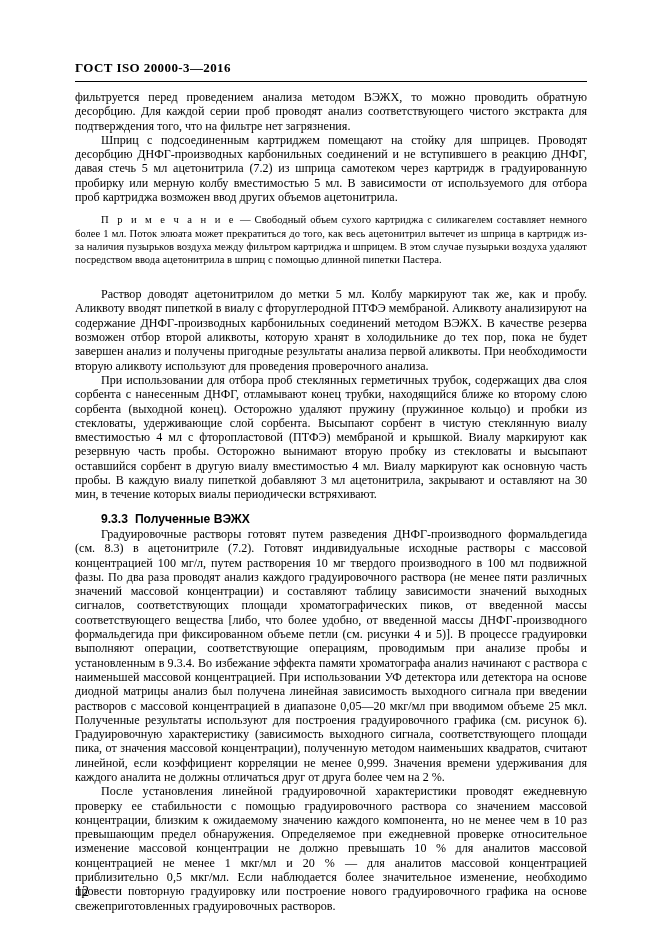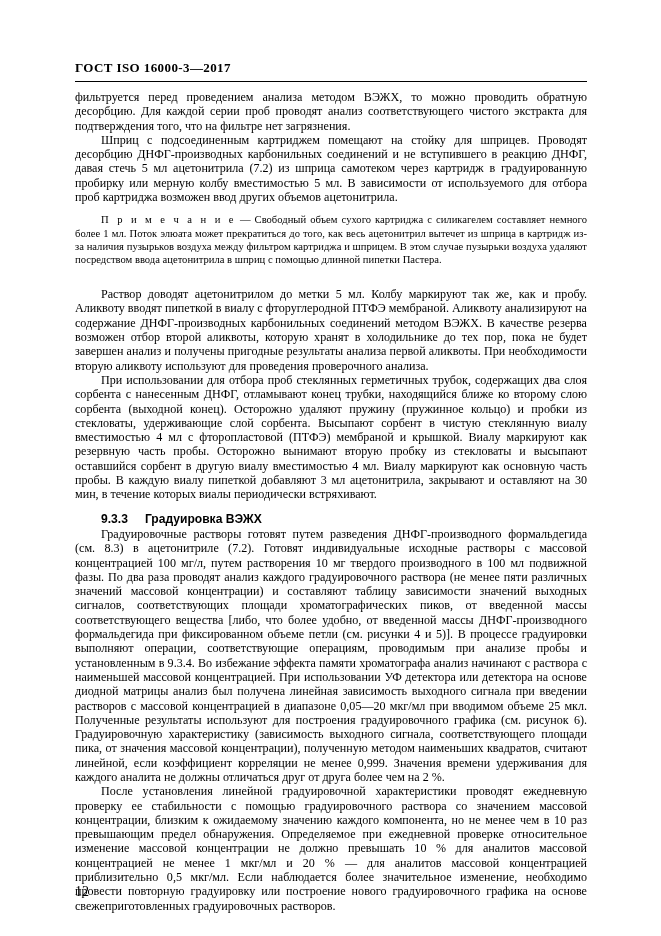--- a/index.html
+++ b/index.html
@@ -68,49 +68,49 @@
   }
   h3.clause {
     font-size: 12.1px;
     line-height: 14.3px;
     font-weight: bold;
     margin: 10px 0 1px 0;
     text-indent: 26px;
     font-family: "Liberation Sans", sans-serif;
   }
   h3.clause .num {
-    margin-right: 17px;
+    margin-right: 7px;
   }
   .pagenum {
     position: absolute;
     left: 75px;
     top: 884px;
     font-size: 14px;
     font-family: "Liberation Serif", serif;
   }
 </style>
 </head>
 <body>
 
 <div class="page">
 
-  <div class="header">ГОСТ ISO 16000-3—2017</div>
+  <div class="header">ГОСТ ISO 20000-3—2016</div>
   <div class="header-rule"></div>
 
   <div class="content">
 
     <p>фильтруется перед проведением анализа методом ВЭЖХ, то можно проводить обратную десорбцию. Для каждой серии проб проводят анализ соответствующего чистого экстракта для подтверждения того, что на фильтре нет загрязнения.</p>
     <p class="indent">Шприц с подсоединенным картриджем помещают на стойку для шприцев. Проводят десорбцию ДНФГ-производных карбонильных соединений и не вступившего в реакцию ДНФГ, давая стечь 5 мл ацетонитрила (7.2) из шприца самотеком через картридж в градуированную пробирку или мерную колбу вместимостью 5 мл. В зависимости от используемого для отбора проб картриджа возможен ввод других объемов ацетонитрила.</p>
 
     <p class="note"><span class="sp">П р и м е ч а н и е</span><span> — Свободный объем сухого картриджа с силикагелем составляет немного более 1 мл. Поток элюата может прекратиться до того, как весь ацетонитрил вытечет из шприца в картридж из-за наличия пузырьков воздуха между фильтром картриджа и шприцем. В этом случае пузырьки воздуха удаляют посредством ввода ацетонитрила в шприц с помощью длинной пипетки Пастера.</span></p>
 
     <p class="indent">Раствор доводят ацетонитрилом до метки 5 мл. Колбу маркируют так же, как и пробу. Аликвоту вводят пипеткой в виалу с фторуглеродной ПТФЭ мембраной. Аликвоту анализируют на содержание ДНФГ-производных карбонильных соединений методом ВЭЖХ. В качестве резерва возможен отбор второй аликвоты, которую хранят в холодильнике до тех пор, пока не будет завершен анализ и получены пригодные результаты анализа первой аликвоты. При необходимости вторую аликвоту используют для проведения проверочного анализа.</p>
     <p class="indent">При использовании для отбора проб стеклянных герметичных трубок, содержащих два слоя сорбента с нанесенным ДНФГ, отламывают конец трубки, находящийся ближе ко второму слою сорбента (выходной конец). Осторожно удаляют пружину (пружинное кольцо) и пробки из стекловаты, удерживающие слой сорбента. Высыпают сорбент в чистую стеклянную виалу вместимостью 4 мл с фторопластовой (ПТФЭ) мембраной и крышкой. Виалу маркируют как резервную часть пробы. Осторожно вынимают вторую пробку из стекловаты и высыпают оставшийся сорбент в другую виалу вместимостью 4 мл. Виалу маркируют как основную часть пробы. В каждую виалу пипеткой добавляют 3 мл ацетонитрила, закрывают и оставляют на 30 мин, в течение которых виалы периодически встряхивают.</p>
 
-    <h3 class="clause"><span class="num">9.3.3</span><span>Градуировка ВЭЖХ</span></h3>
+    <h3 class="clause"><span class="num">9.3.3</span><span>Полученные ВЭЖХ</span></h3>
 
     <p class="indent">Градуировочные растворы готовят путем разведения ДНФГ-производного формальдегида (см. 8.3) в ацетонитриле (7.2). Готовят индивидуальные исходные растворы с массовой концентрацией 100 мг/л, путем растворения 10 мг твердого производного в 100 мл подвижной фазы. По два раза проводят анализ каждого градуировочного раствора (не менее пяти различных значений массовой концентрации) и составляют таблицу зависимости значений выходных сигналов, соответствующих площади хроматографических пиков, от введенной массы соответствующего вещества [либо, что более удобно, от введенной массы ДНФГ-производного формальдегида при фиксированном объеме петли (см. рисунки 4 и 5)]. В процессе градуировки выполняют операции, соответствующие операциям, проводимым при анализе пробы и установленным в 9.3.4. Во избежание эффекта памяти хроматографа анализ начинают с раствора с наименьшей массовой концентрацией. При использовании УФ детектора или детектора на основе диодной матрицы анализ был получена линейная зависимость выходного сигнала при введении растворов с массовой концентрацией в диапазоне 0,05—20 мкг/мл при вводимом объеме 25 мкл. Полученные результаты используют для построения градуировочного графика (см. рисунок 6). Градуировочную характеристику (зависимость выходного сигнала, соответствующего площади пика, от значения массовой концентрации), полученную методом наименьших квадратов, считают линейной, если коэффициент корреляции не менее 0,999. Значения времени удерживания для каждого аналита не должны отличаться друг от друга более чем на 2 %.</p>
     <p class="indent">После установления линейной градуировочной характеристики проводят ежедневную проверку ее стабильности с помощью градуировочного раствора со значением массовой концентрации, близким к ожидаемому значению каждого компонента, но не менее чем в 10 раз превышающим предел обнаружения. Определяемое при ежедневной проверке относительное изменение массовой концентрации не должно превышать 10 % для аналитов массовой концентрацией не менее 1 мкг/мл и 20 % — для аналитов массовой концентрацией приблизительно 0,5 мкг/мл. Если наблюдается более значительное изменение, необходимо провести повторную градуировку или построение нового градуировочного графика на основе свежеприготовленных градуировочных растворов.</p>
 
   </div>
 
   <div class="pagenum">12</div>
 
 </div>
 

